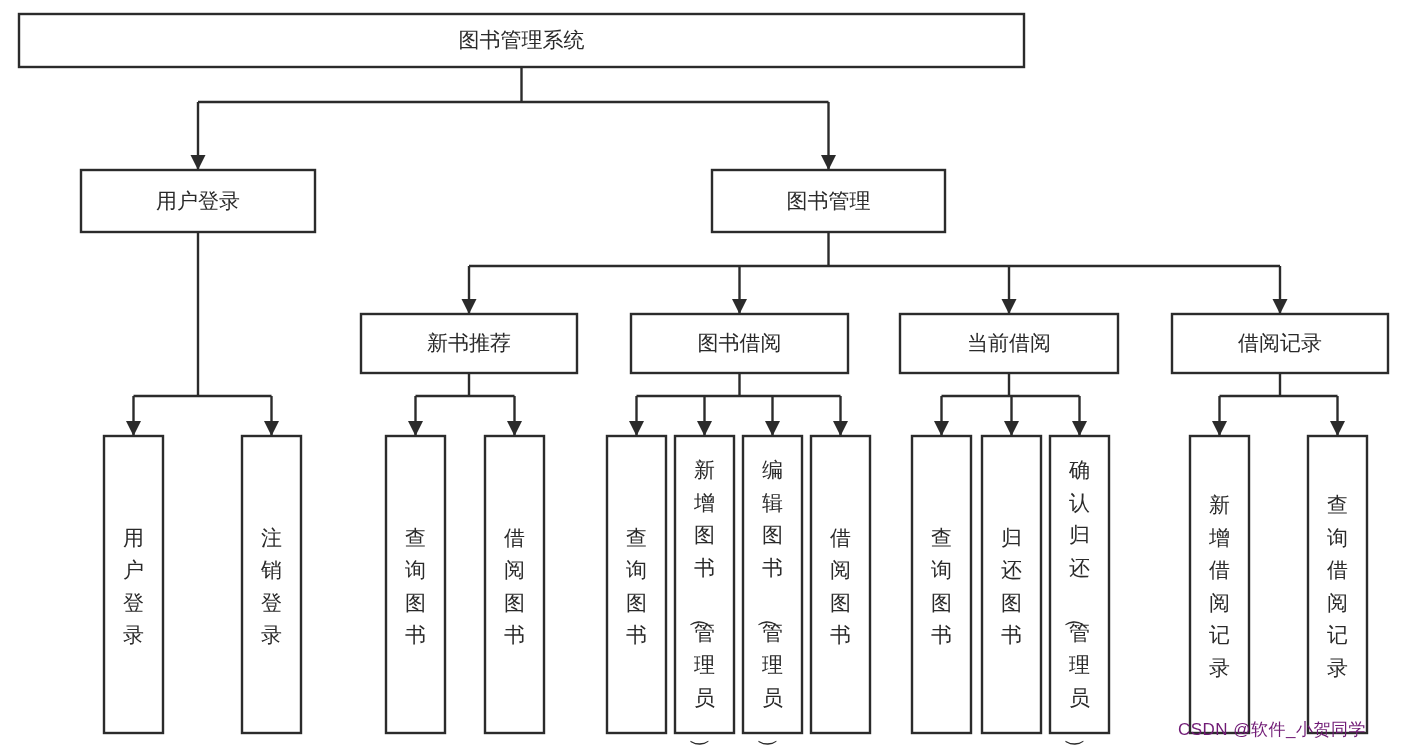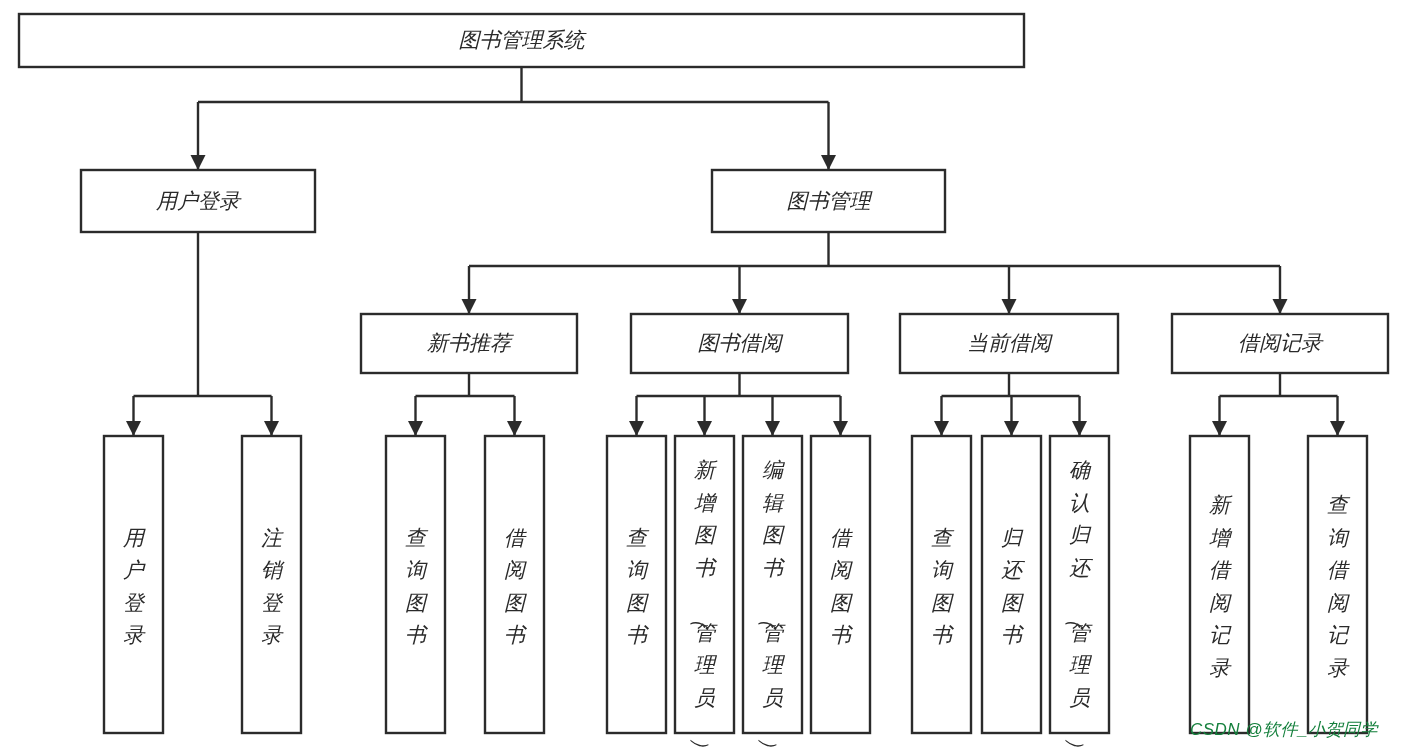--- a/index.html
+++ b/index.html
@@ -9,21 +9,20 @@
   }
   body {
     font-family: "Liberation Sans", "DejaVu Sans", sans-serif;
   }
   #diagram-root {
     position: relative;
     width: 1394px;
     height: 747px;
     background: #ffffff;
     overflow: hidden;
-    font-style: italic;
   }
   svg#flow {
     position: absolute;
     left: 0;
     top: 0;
     width: 1405px;
     height: 747px;
     display: block;
   }
   .node-rect {
@@ -49,23 +48,23 @@
     stroke-width: 2.4;
     fill: none;
     stroke-linecap: butt;
   }
   .arrow-head {
     fill: #2b2b2b;
     stroke: none;
   }
   .watermark {
     position: absolute;
-    right: 16px;
+    right: 28px;
     bottom: 6px;
-    color: #15803d;
+    color: #701a75;
     font-size: 17px;
     font-family: "Liberation Sans", "DejaVu Sans", sans-serif;
     letter-spacing: 0.5px;
     white-space: nowrap;
     user-select: none;
   }
 </style>
 </head>
 <body>
 

